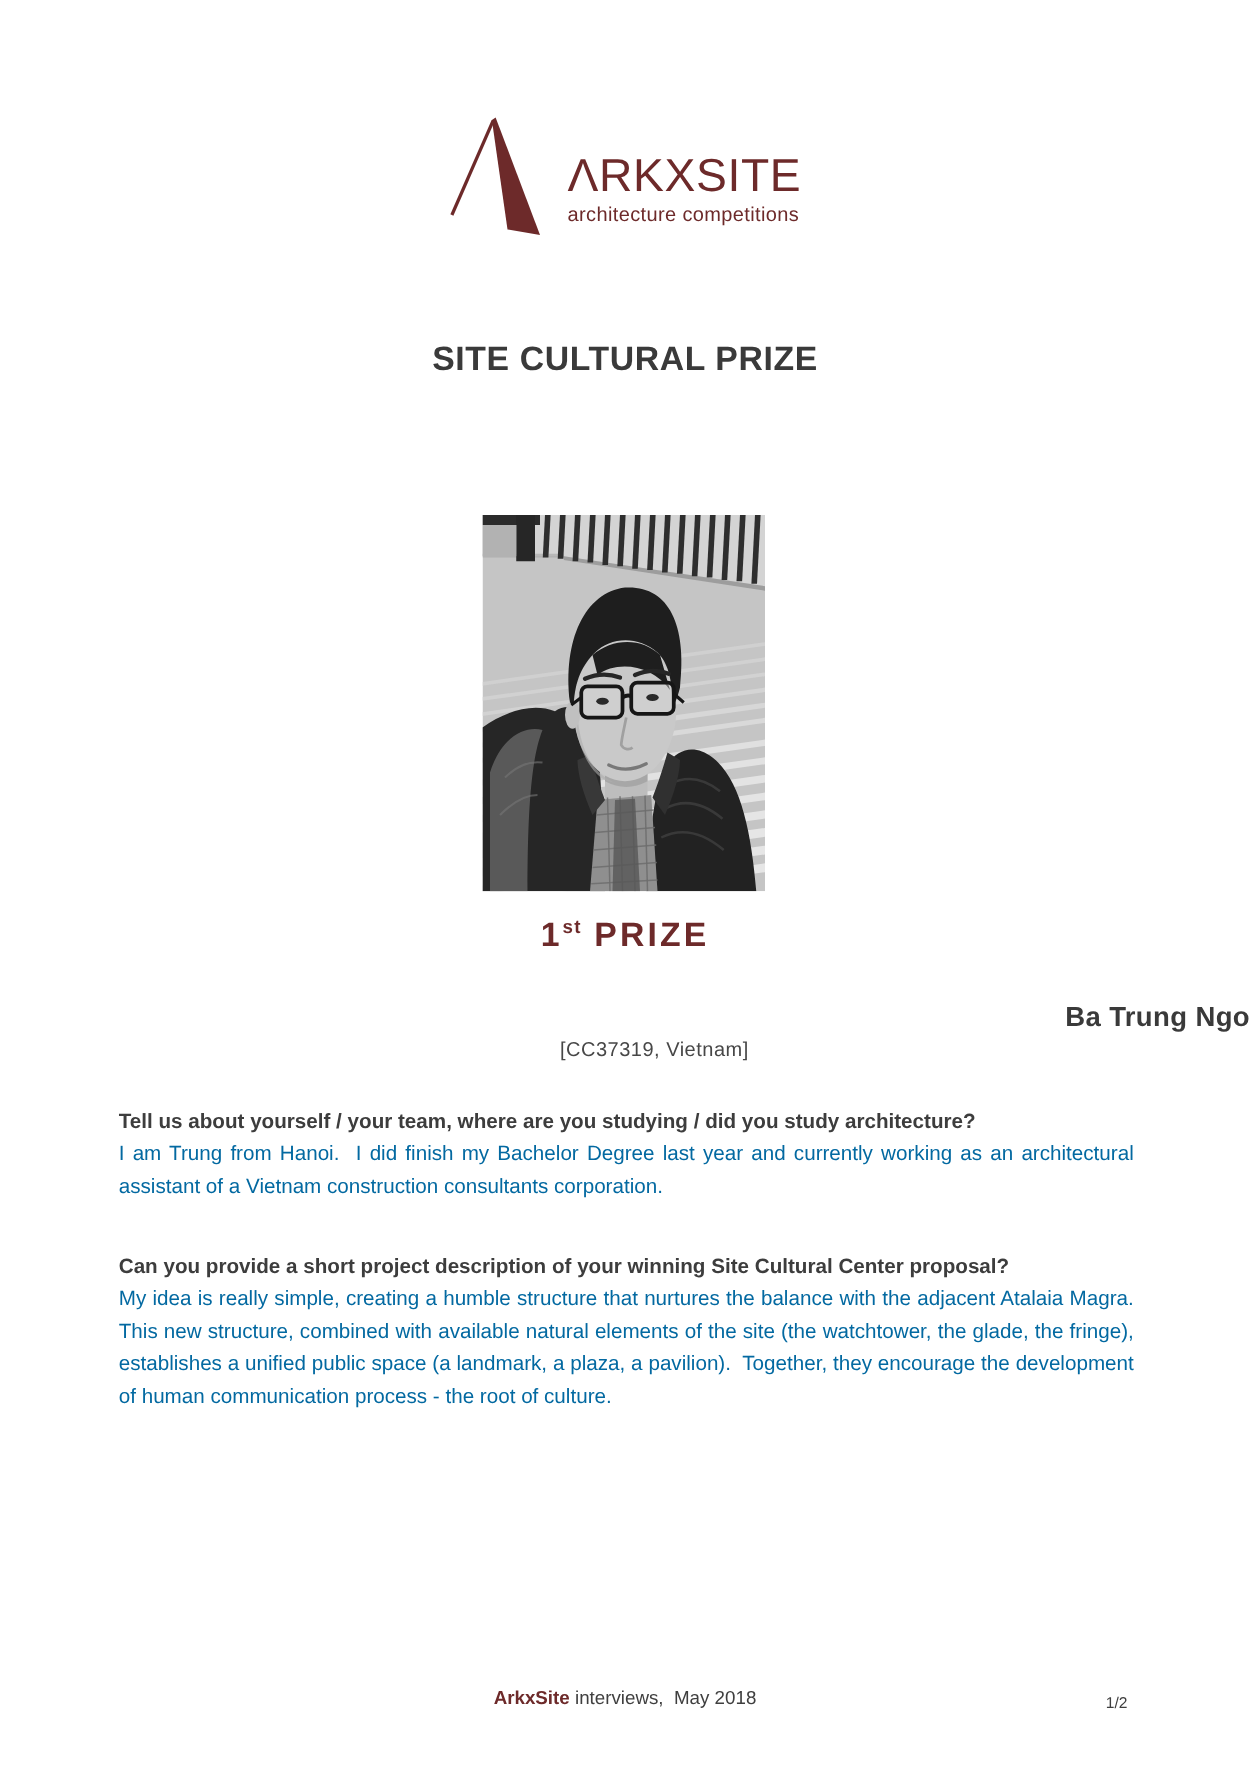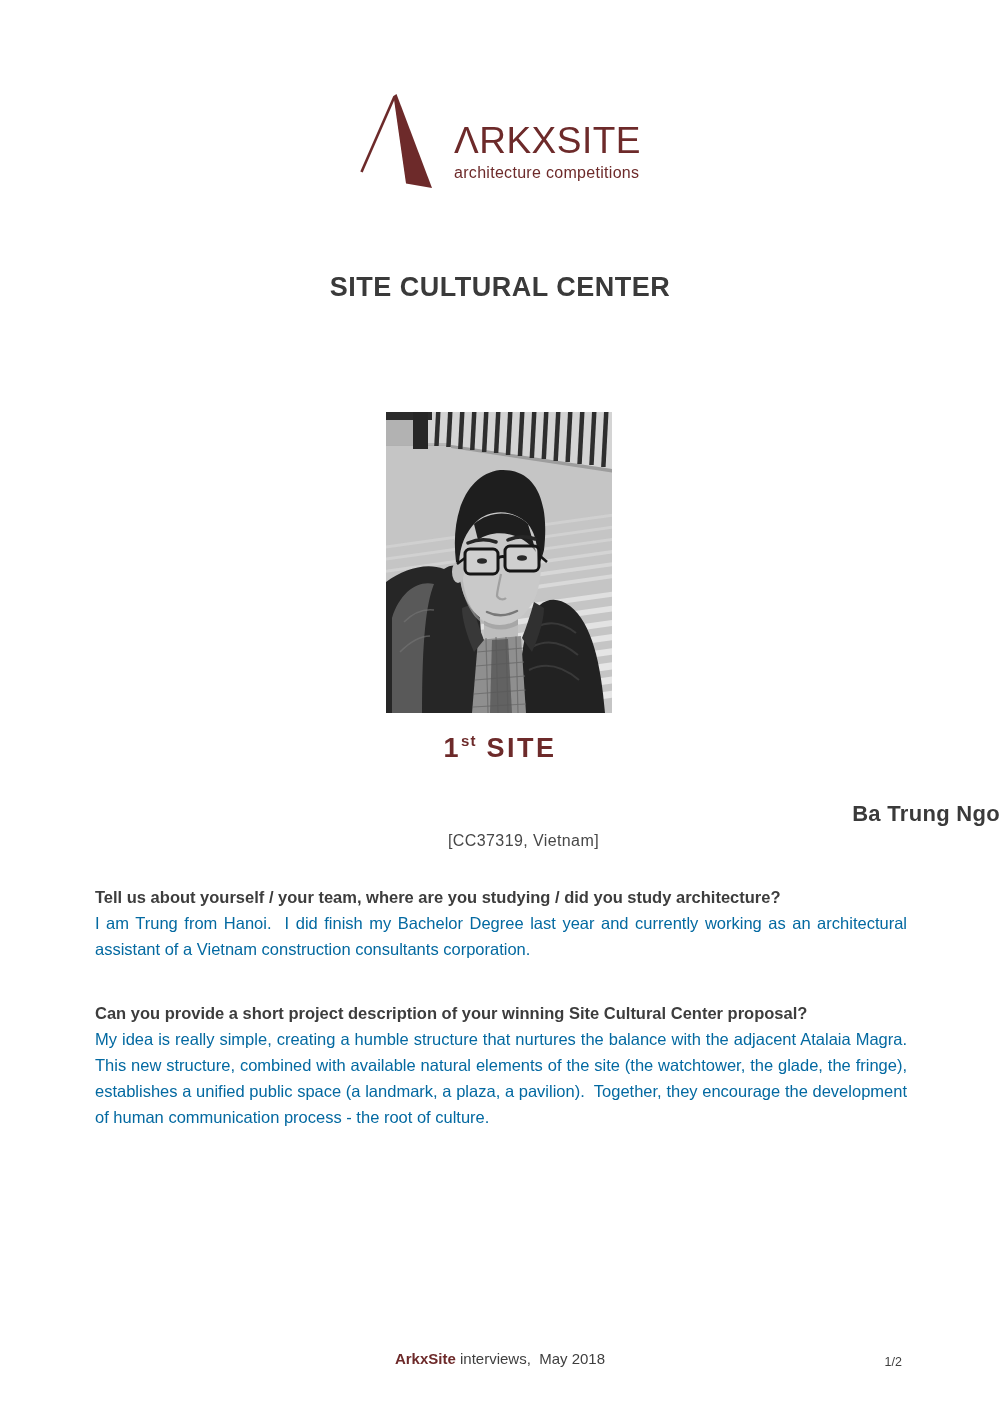--- a/index.html
+++ b/index.html
@@ -89,21 +89,21 @@
       <polygon points="33.5,3 36.5,1 72,95 46,90.5" fill="#6d2a2a"></polygon>
       <line x1="34.5" y1="3.5" x2="1.5" y2="79" stroke="#6d2a2a" stroke-width="2.6"></line>
     </svg>
     <div class="logo-text">
       <div class="logo-name">ΛRKXSITE</div>
       <div class="logo-tagline">architecture competitions</div>
     </div>
   </header>
 
   <section class="title-block">
-    <h1 class="project-title">SITE CULTURAL CENTER</h1>
+    <h1 class="project-title">SITE CULTURAL PRIZE</h1>
   </section>
 
   <figure class="portrait">
     <svg viewBox="0 0 226 301" width="226" height="301" aria-hidden="true">
 
       <rect x="0" y="0" width="226" height="301" fill="#c5c5c5"></rect>
 
       <g transform="rotate(-8 113 160)">
         <rect x="-50" y="118" width="330" height="3" fill="#d8d8d8" opacity="0.55"></rect>
         <rect x="-50" y="130" width="330" height="3" fill="#d8d8d8" opacity="0.6"></rect>
@@ -188,21 +188,21 @@
 
       <ellipse cx="96" cy="149" rx="5" ry="2.8" fill="#2a2a2a"></ellipse>
       <ellipse cx="136" cy="146" rx="5" ry="2.8" fill="#2a2a2a"></ellipse>
 
       <path d="M115,162 C113,172 111,180 111,184 C113,188 118,188 120,186" stroke="#a0a0a0" stroke-width="2.2" fill="none"></path>
 
       <path d="M101,200 Q115,207 131,199" stroke="#787878" stroke-width="2.5" fill="none" stroke-linecap="round"></path>
     </svg>
   </figure>
 
-  <div class="prize"><span>1</span><sup>st</sup> <span>SITE</span></div>
+  <div class="prize"><span>1</span><sup>st</sup> <span>PRIZE</span></div>
 
   <div class="winner-name">Ba Trung Ngo</div>
   <div class="winner-id">[CC37319, Vietnam]</div>
 
   <section class="qa">
     <div class="qa-item">
       <div class="qa-question">Tell us about yourself / your team, where are you studying / did you study architecture?</div>
       <div class="qa-answer">I am Trung from Hanoi.  I did finish my Bachelor Degree last year and currently working as an architectural assistant of a Vietnam construction consultants corporation.</div>
     </div>
     <div class="qa-item">

